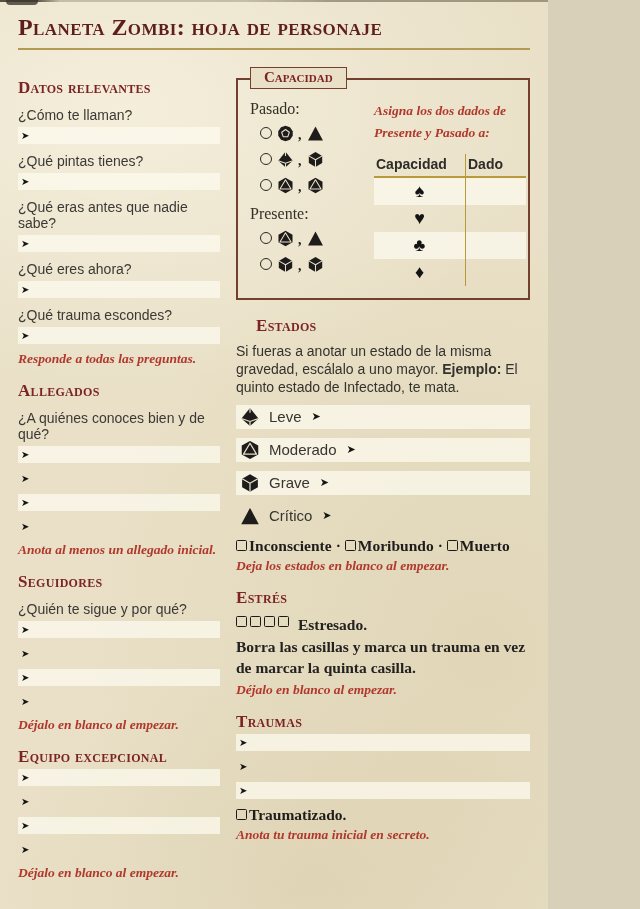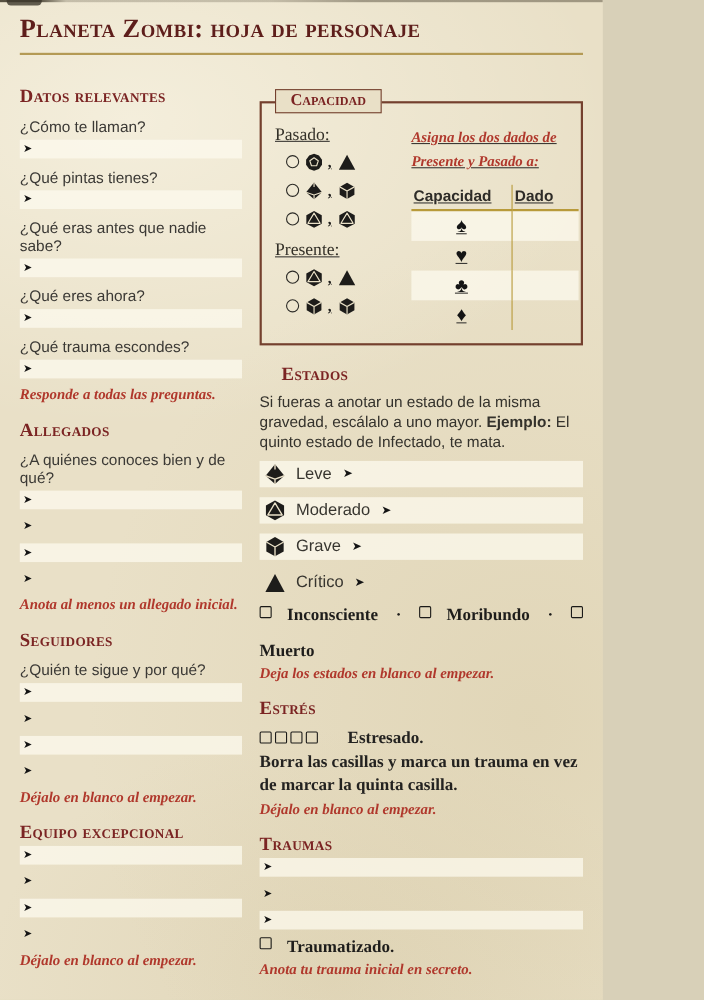--- a/index.html
+++ b/index.html
@@ -44,22 +44,22 @@
   h2{font-family:var(--serif);font-variant:small-caps;font-weight:bold;
      font-size:17px;letter-spacing:.3px;color:var(--head);margin:14px 0 2px;}
   .question{font-size:14px;color:var(--ink);margin:9px 0 4px;}
   .answer-line{position:relative;min-height:17px;margin-bottom:7px;display:flex;align-items:center;}
   .answer-line.strip{background:var(--strip);}
   .arrow{font-size:10px;color:#141414;padding-left:3px;line-height:17px;}
   .note{font-family:var(--serif);font-style:italic;font-weight:bold;
         font-size:13.5px;color:var(--note);margin:2px 0 2px;}
 
   
-  .cap-box{position:relative;border:2px solid var(--boxborder);margin-top:28px;
-           padding:18px 10px 12px 12px;text-decoration:underline;}
+  .cap-box{position:relative;border:2px solid var(--boxborder);margin-top:14px;
+           padding:18px 10px 12px 12px;}
   .cap-box-label{position:absolute;top:-13px;left:12px;background:var(--paper);
     border:1.5px solid var(--boxborder);padding:1px 13px 2px;
     font-family:var(--serif);font-variant:small-caps;font-weight:bold;
     font-size:15px;color:var(--head);}
   .cap-content{display:flex;gap:8px;}
   .dice-col{width:116px;flex:none;}
   .group-label{font-family:var(--serif);font-size:16px;color:#333028;margin:2px 0 3px;}
   .dice-row{display:flex;align-items:center;gap:5px;margin:5px 0 6px 10px;}
   .radio{display:inline-block;width:12px;height:12px;border:1.7px solid #2b2a26;
          border-radius:50%;flex:none;background:transparent;}
@@ -82,27 +82,27 @@
 
   
   .sans-body{font-size:14px;line-height:1.32;color:#34322c;margin:6px 0 8px;}
   .estado-row{display:flex;align-items:center;gap:9px;padding:2px 2px 2px 4px;margin-bottom:9px;min-height:22px;}
   .estado-row.strip{background:var(--strip);}
   .estado-label{font-size:15px;color:#37352f;}
   .estado-arrow{font-size:11px;color:#141414;margin-left:1px;}
   .cb{display:inline-block;width:11px;height:11px;border:1.8px solid #1b1a18;
       border-radius:1.5px;background:transparent;vertical-align:-1px;flex:none;}
   .cb-line{font-family:var(--serif);font-weight:bold;font-size:15.5px;color:#1e1d1b;
-           margin:2px 0 3px;display:flex;flex-wrap:wrap;gap:14px;}
+           margin:2px 0 3px;display:flex;align-items:center;flex-wrap:wrap;gap:2px;}
   .dot{margin:0 2px;font-weight:bold;}
 
   
   .serif-body{font-family:var(--serif);font-weight:bold;font-size:15.5px;
               line-height:1.35;color:#232220;margin:2px 0 3px;}
-  .boxes-line{display:flex;align-items:center;gap:21px;margin:8px 0 3px;}
+  .boxes-line{display:flex;gap:3px;margin:8px 0 3px;}
   .boxes-line .label{font-family:var(--serif);font-weight:bold;font-size:15.5px;color:#232220;margin-left:6px;}
 </style>
 </head>
 <body>
 
 <div class="page">
   <div class="artifact-line"></div>
   <div class="artifact-blob"></div>
 
   <header class="sheet-header">

